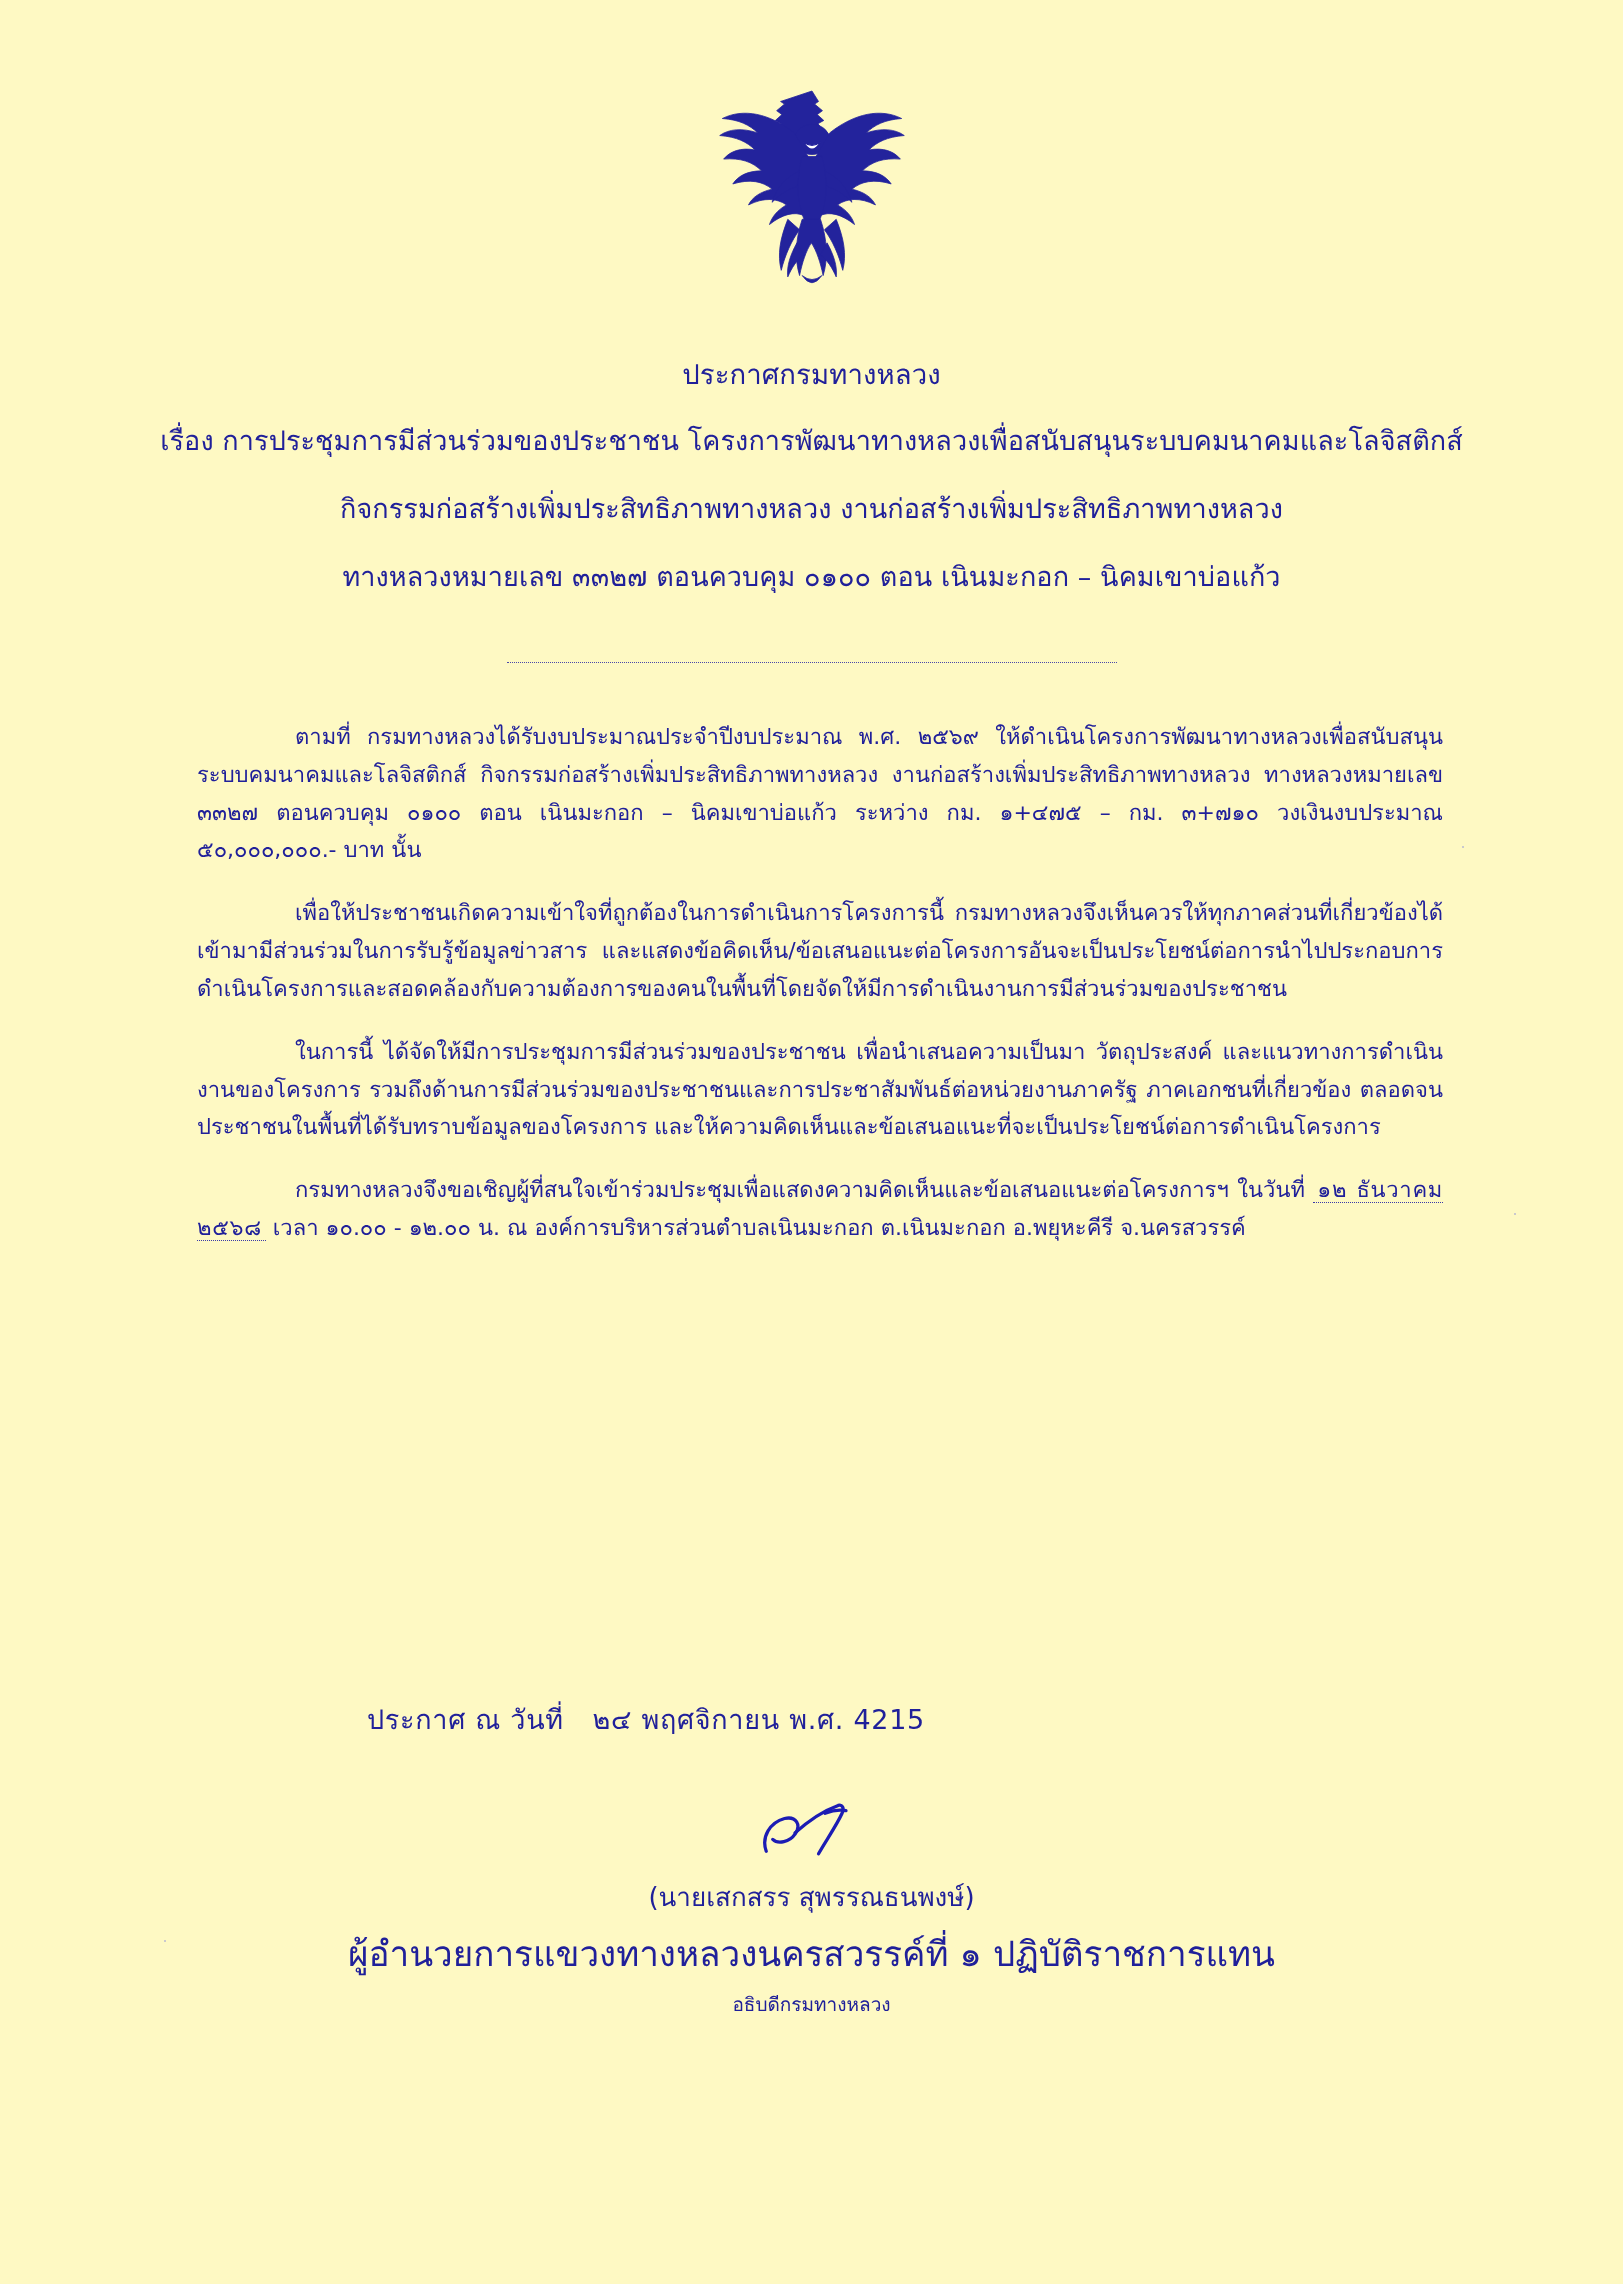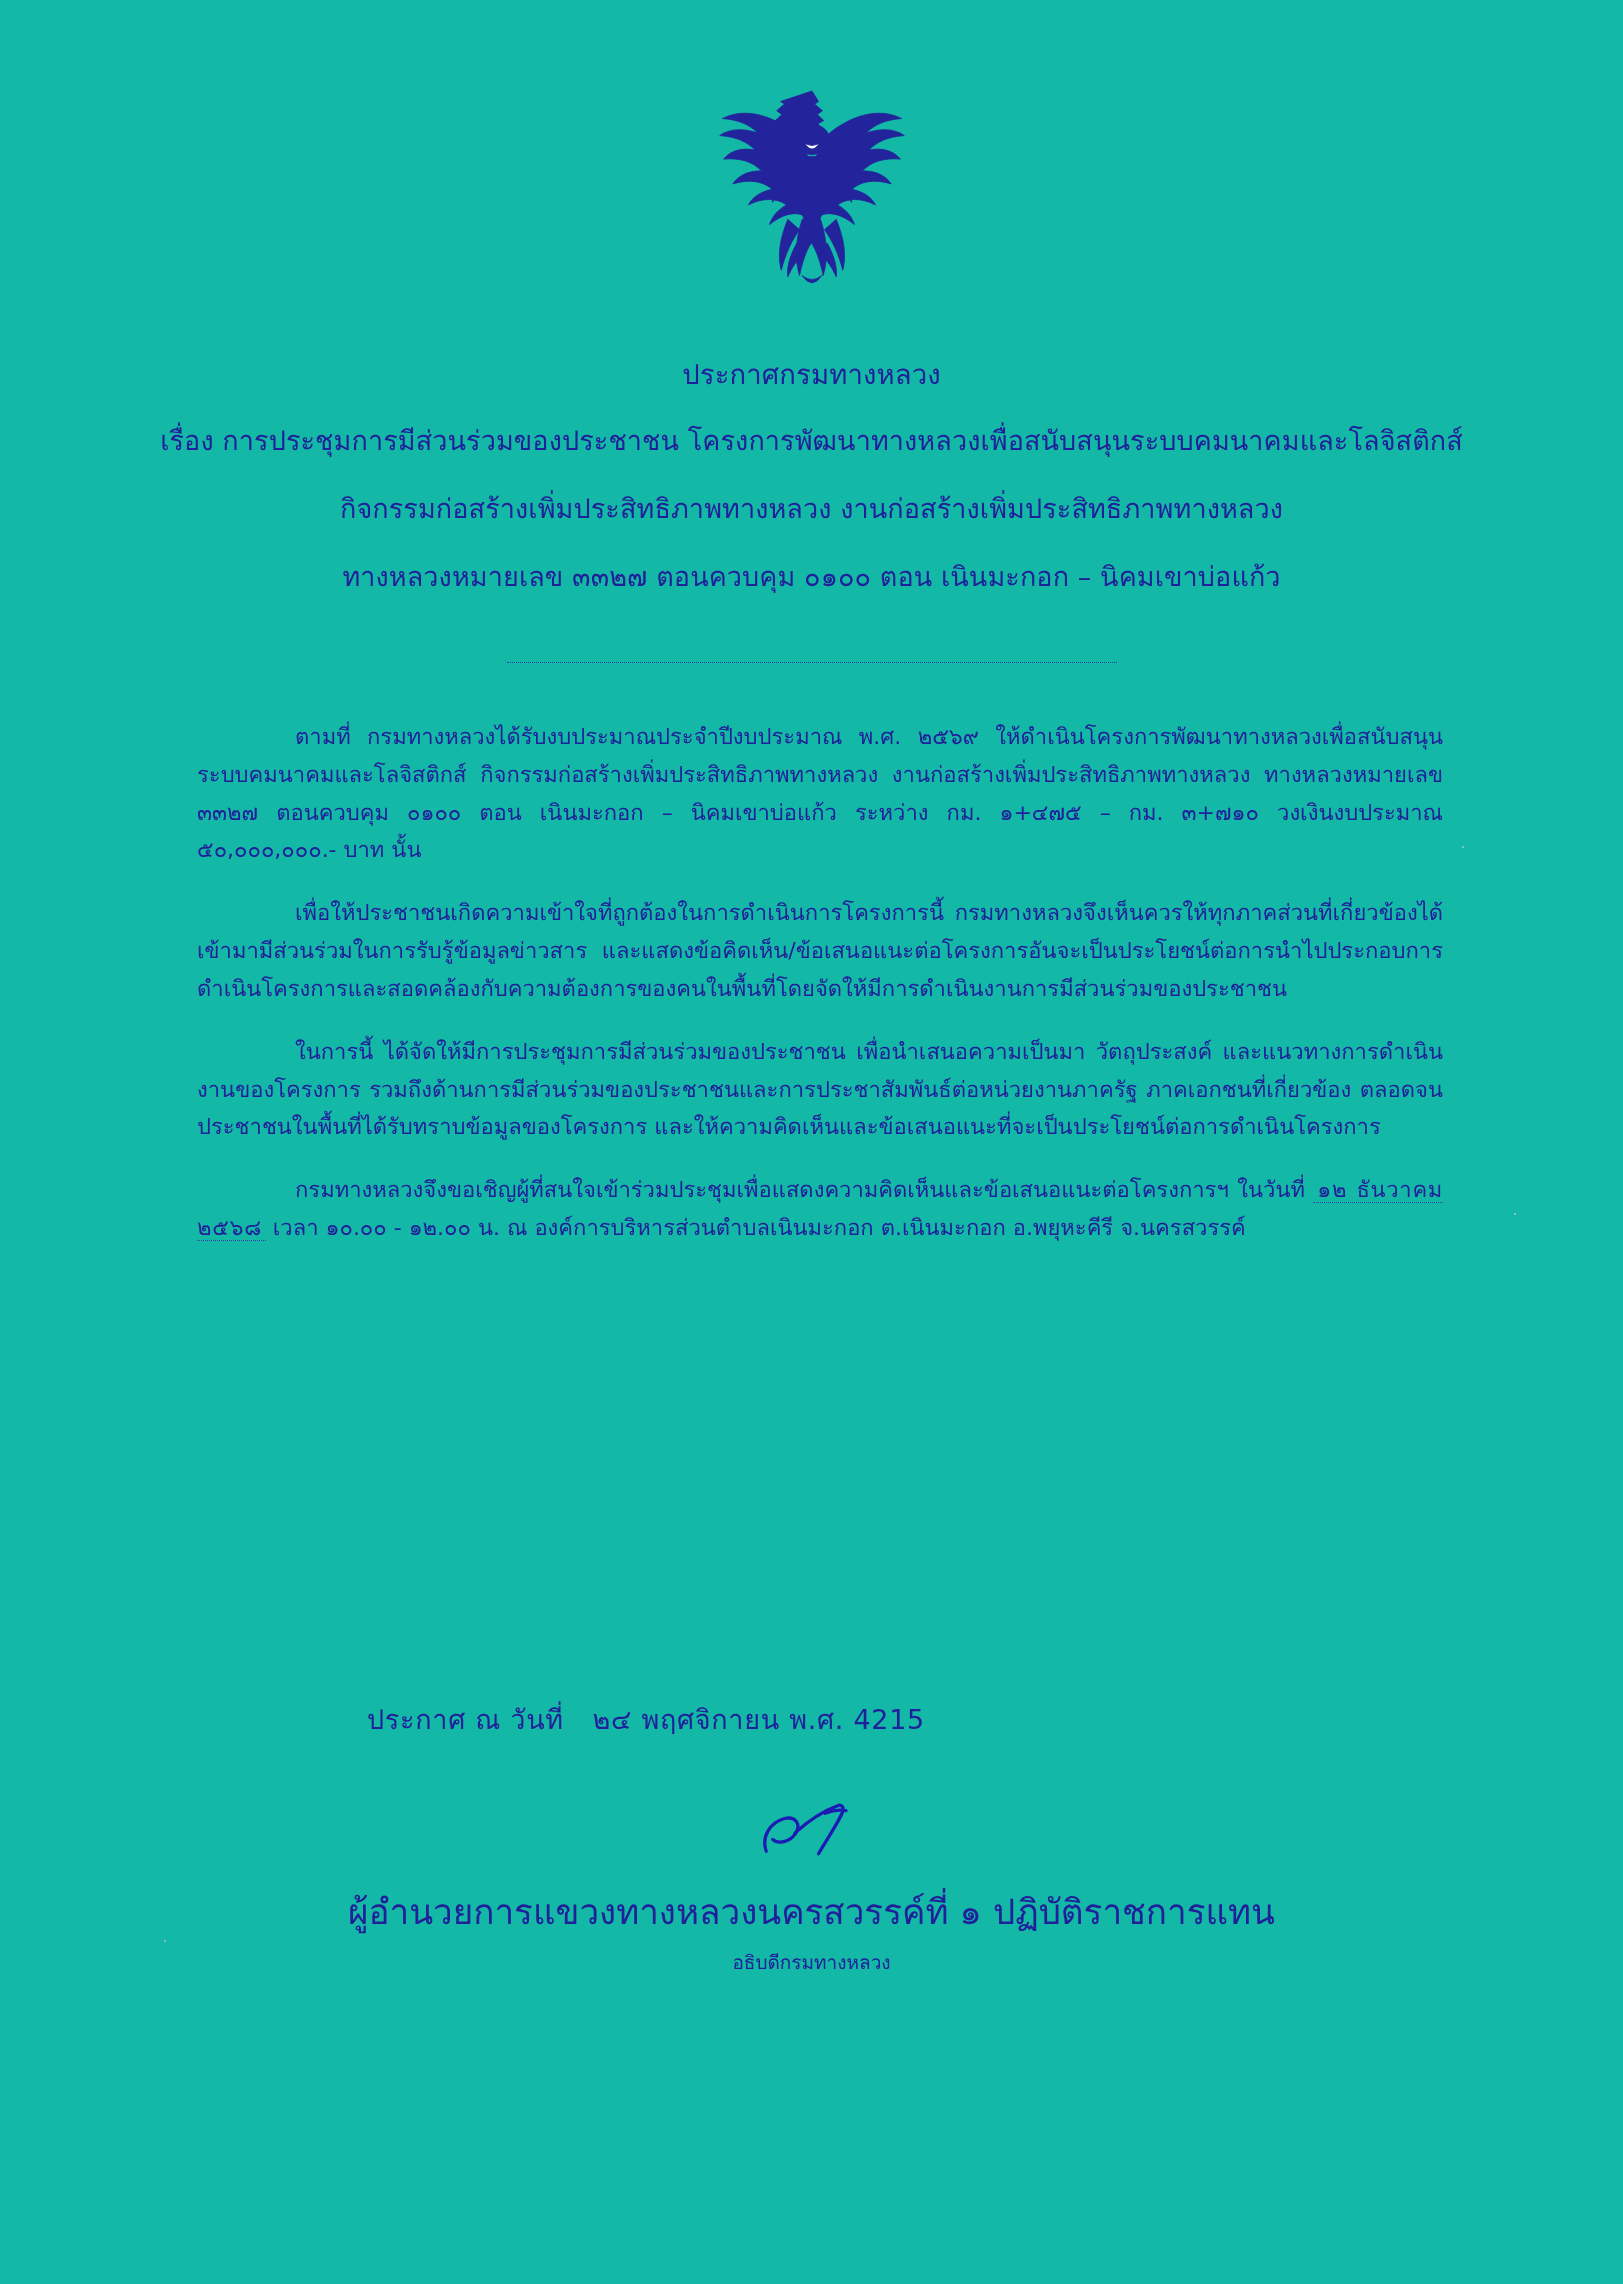--- a/index.html
+++ b/index.html
@@ -13,21 +13,21 @@
     height: 2284px;
     font-family: "DejaVu Sans", "Liberation Sans", sans-serif;
     color: #1a1a8c;
     position: relative;
     overflow: hidden;
   }
   .page {
     position: relative;
     width: 1623px;
     height: 2284px;
-    background: #14b8a6;
+    background: #fef9c3;
     box-sizing: border-box;
     padding: 0;
   }
 
   
   .emblem-wrap {
     position: absolute;
     top: 79px;
     left: 0;
     width: 100%;
@@ -239,20 +239,21 @@
   <div class="sig-block">
     <div class="sig-mark">
       <svg class="sig-svg" viewBox="0 0 260 120">
         <g fill="none" stroke="#1c1cb4" stroke-width="5" stroke-linecap="round" stroke-linejoin="round">
           <path d="M60 84 C52 62 66 40 88 34 C106 30 114 44 104 58 C96 70 78 74 70 66"></path>
           <path d="M104 56 C124 38 148 22 170 14 C176 12 180 18 176 26 C168 44 150 70 140 88"></path>
           <path d="M150 26 C160 22 172 20 182 22"></path>
         </g>
       </svg>
     </div>
+    <div class="sig-name">(นายเสกสรร  สุพรรณธนพงษ์)</div>
     <div class="sig-pos1">ผู้อำนวยการแขวงทางหลวงนครสวรรค์ที่ ๑  ปฏิบัติราชการแทน</div>
     <div class="sig-pos2">
       <span>อธิบดีกรมทางหลวง</span>
     </div>
   </div>
 
   <div class="speck" style="top:846px; left:1462px;"></div>
   <div class="speck" style="top:1213px; left:1514px;"></div>
   <div class="speck" style="top:1940px; left:164px;"></div>
 </div>

